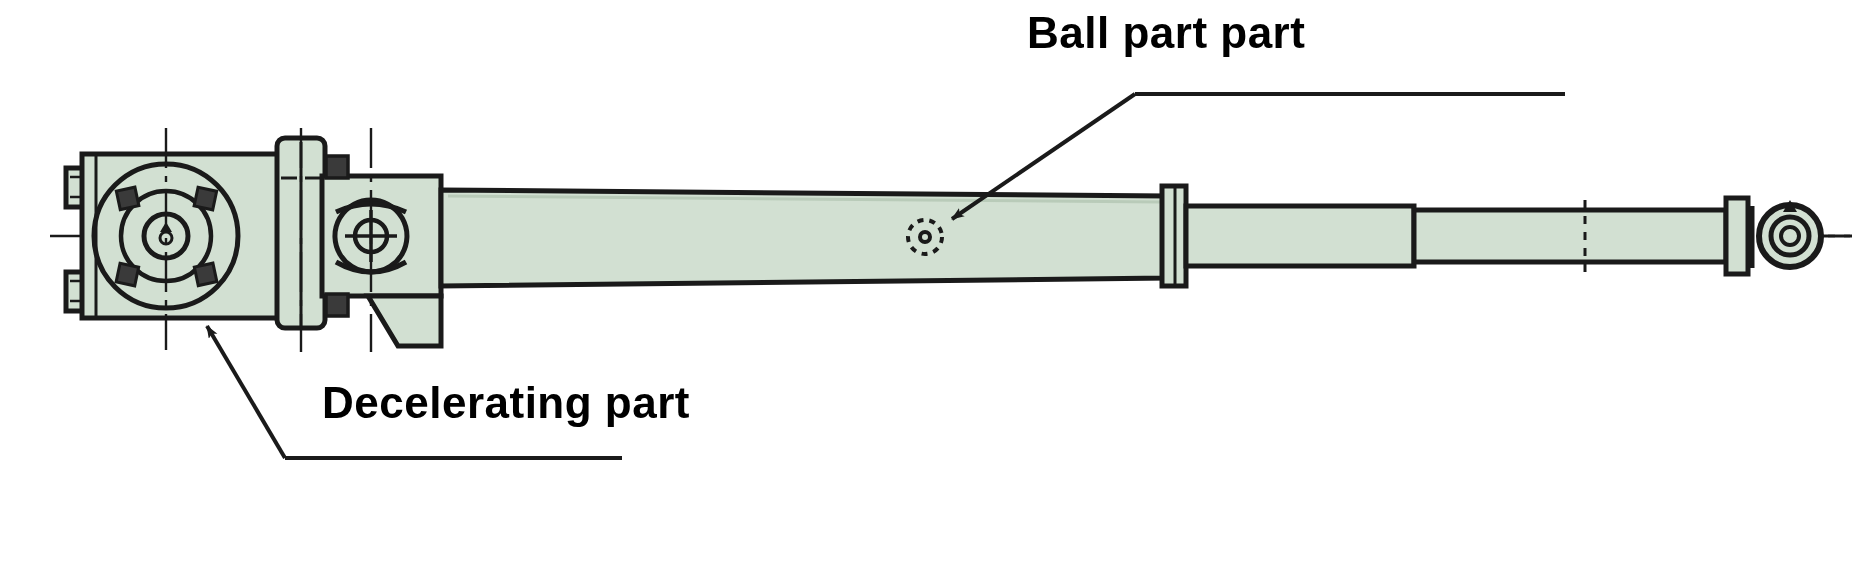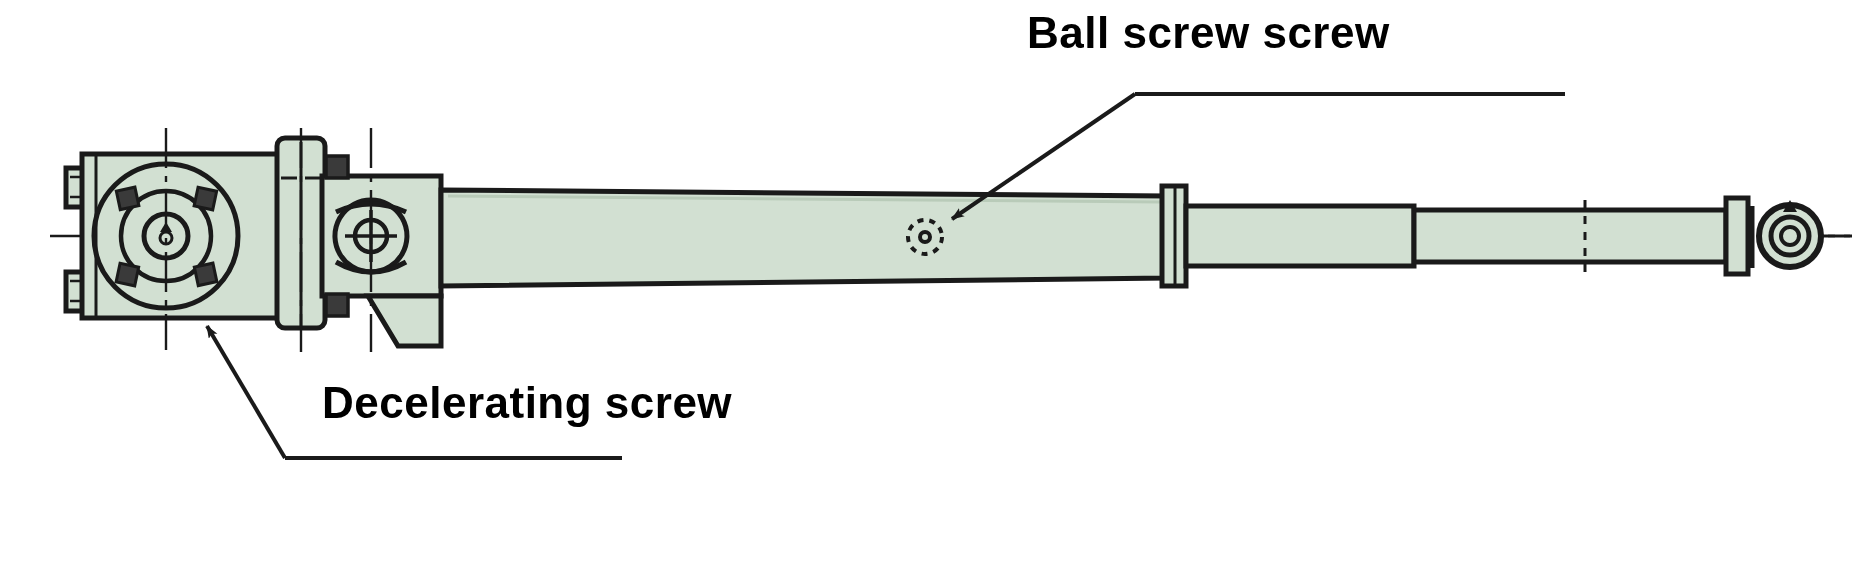--- a/index.html
+++ b/index.html
@@ -161,17 +161,17 @@
       <line x1="1135" y1="94" x2="952" y2="219" stroke="#1a1a1a" stroke-width="4" marker-end="url(#arrowSolid)"></line>
     </g>
 
     <g>
       <line x1="285" y1="458" x2="622" y2="458" stroke="#1a1a1a" stroke-width="4"></line>
       <line x1="285" y1="458" x2="207" y2="326" stroke="#1a1a1a" stroke-width="4" marker-end="url(#arrowSolid)"></line>
     </g>
 
   </svg>
 
-  <div class="callout-label" id="label-ball-screw">Ball screw screw</div>
+  <div class="callout-label" id="label-ball-screw">Ball part part</div>
 
-  <div class="callout-label" id="label-decelerating">Decelerating screw</div>
+  <div class="callout-label" id="label-decelerating">Decelerating part</div>
 
 </div>
 
 </body></html>

